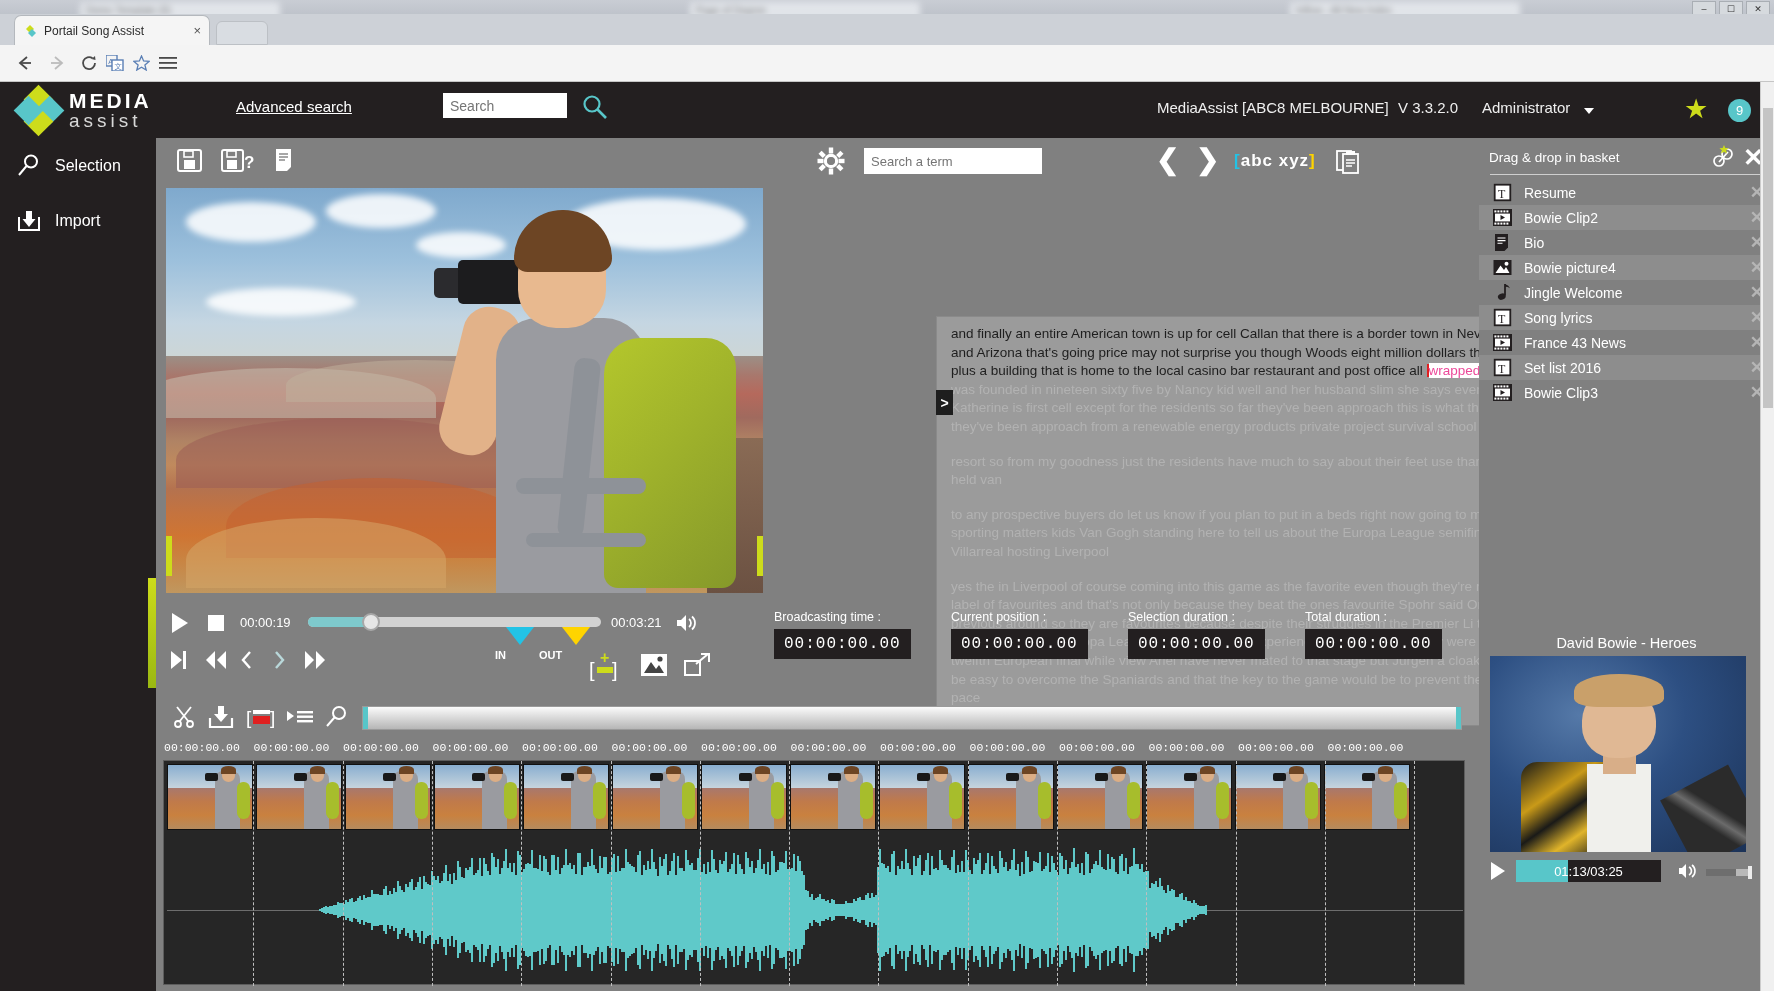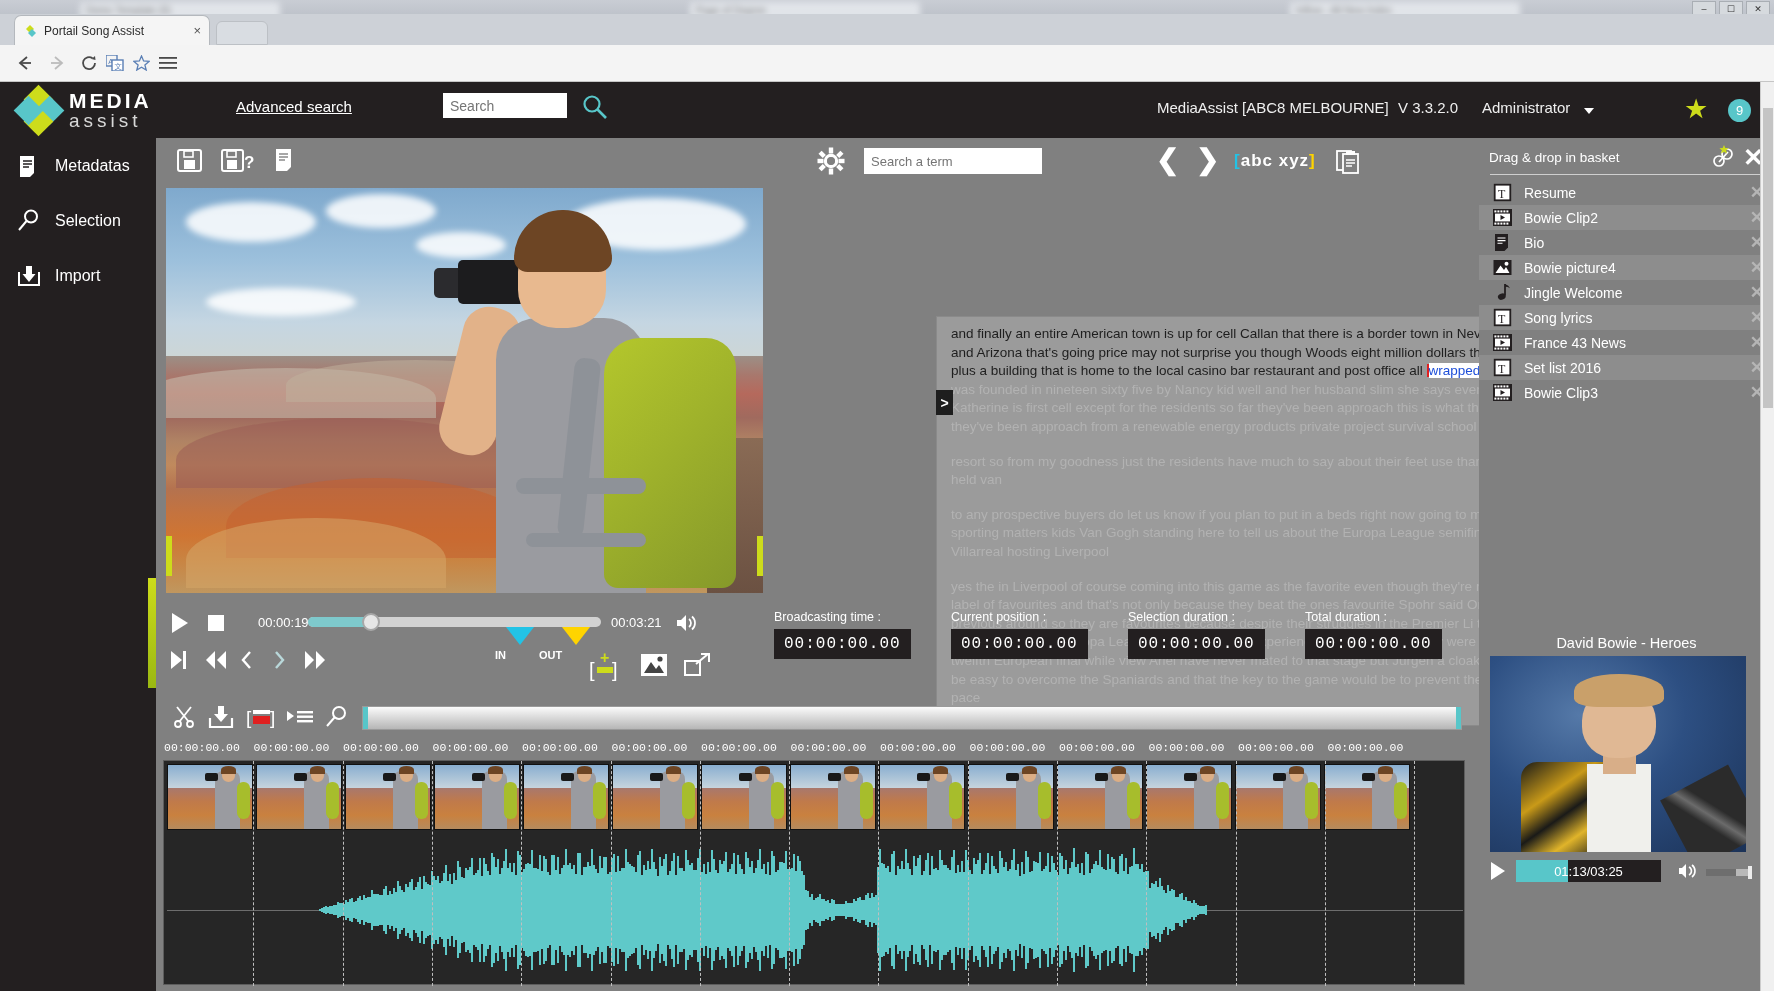--- a/index.html
+++ b/index.html
@@ -243,21 +243,21 @@
     position: absolute; left: 780px; top: 178px; width: 690px; height: 410px;
     background: #9b9b9b; border: 1px solid #8a8a8a; overflow: hidden;
   }
   .tr-inner { padding: 8px 18px 8px 14px; }
   .tr-p { font-size: 13.5px; line-height: 18.6px; color: #b2b2b2; margin-bottom: 16px; }
   .tr-dark { color: #1e1e1e; }
   .tr-cursor {
     display: inline-block; width: 2px; height: 13px; background: #e02020;
     vertical-align: -2px; margin: 0 0px;
   }
-  .tr-hl { background: #ffffff; color: #1d4ed8; }
+  .tr-hl { background: #ffffff; color: #ec4899; }
   .tr-marker {
     position: absolute; left: 780px; top: 252px; width: 17px; height: 25px;
     background: #1e1e1e; color: #fff; font-size: 14px; font-weight: bold;
     display: flex; align-items: center; justify-content: center; cursor: pointer; z-index: 3;
   }
   .tr-scroll {
     position: absolute; right: 0; top: 0; width: 13px; height: 410px; background: #c8c8c8;
   }
   .tr-thumb { position: absolute; left: 1px; top: 14px; width: 11px; height: 160px; background: #8d8d8d; }
   .tr-arrow {
@@ -266,21 +266,21 @@
   }
   .tr-ar-up { top: 0; }
   .tr-ar-dn { bottom: 0; }
 
   
   .playerbar { position: absolute; left: 0; top: 465px; width: 780px; height: 48px; }
   .pc-btn { position: absolute; cursor: pointer; }
   .pc-play { left: 15px; top: 10px; }
   .pc-stop { left: 52px; top: 12px; width: 16px; height: 16px; background: #fff; }
   .pc-time { position: absolute; color: #fff; font-size: 13px; top: 12px; }
-  .pc-time-cur { left: 102px; }
+  .pc-time-cur { left: 84px; }
   .pc-time-tot { left: 455px; }
   .seek-track {
     position: absolute; left: 152px; top: 14px; width: 293px; height: 10px;
     background: #d2d2d2; border-radius: 5px; cursor: pointer;
   }
   .seek-fill { position: absolute; left: 0; top: 0; width: 62px; height: 10px; background: #7ec9cc; border-radius: 5px 0 0 5px; }
   .seek-knob {
     position: absolute; left: 54px; top: -4px; width: 18px; height: 18px;
     background: #e6e6e6; border: 2px solid #a7a7a7; border-radius: 50%;
   }
@@ -525,29 +525,20 @@
     </span>
     <div class="hdr-txt hdr-instance">MediaAssist [ABC8 MELBOURNE]</div>
     <div class="hdr-txt hdr-version">V 3.3.2.0</div>
     <div class="hdr-txt hdr-admin">Administrator</div>
     <span class="hdr-caret"></span>
     <span class="hdr-star">★</span>
     <span class="hdr-badge">9</span>
   </div>
 
   <div class="leftnav">
-    <div class="nav-item">
-      <span class="nav-ico">
-        <svg width="26" height="26" viewBox="0 0 26 26">
-            <path d="M4 3 h14 v17 l-4 4 h-10z" fill="#fff"></path>
-            <path d="M7 8 h9 M7 11 h9 M7 14 h6" stroke="#231f20" stroke-width="1.4"></path>
-          </svg>
-      </span>
-      <span>Metadatas</span>
-    </div>
     <div class="nav-item">
       <span class="nav-ico">
         <svg width="26" height="26" viewBox="0 0 26 26">
             <circle cx="15" cy="8.5" r="6" fill="none" stroke="#fff" stroke-width="2"></circle>
             <line x1="10.5" y1="13" x2="3" y2="22" stroke="#fff" stroke-width="2"></line>
           </svg>
       </span>
       <span>Selection</span>
     </div>
     <div class="nav-item">

